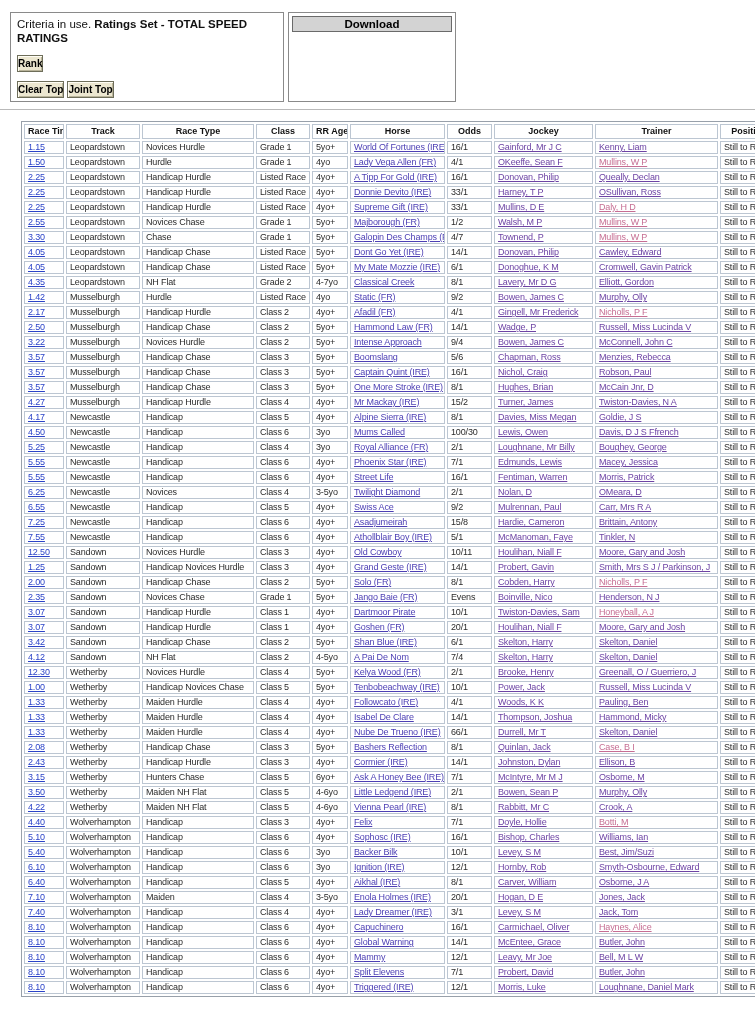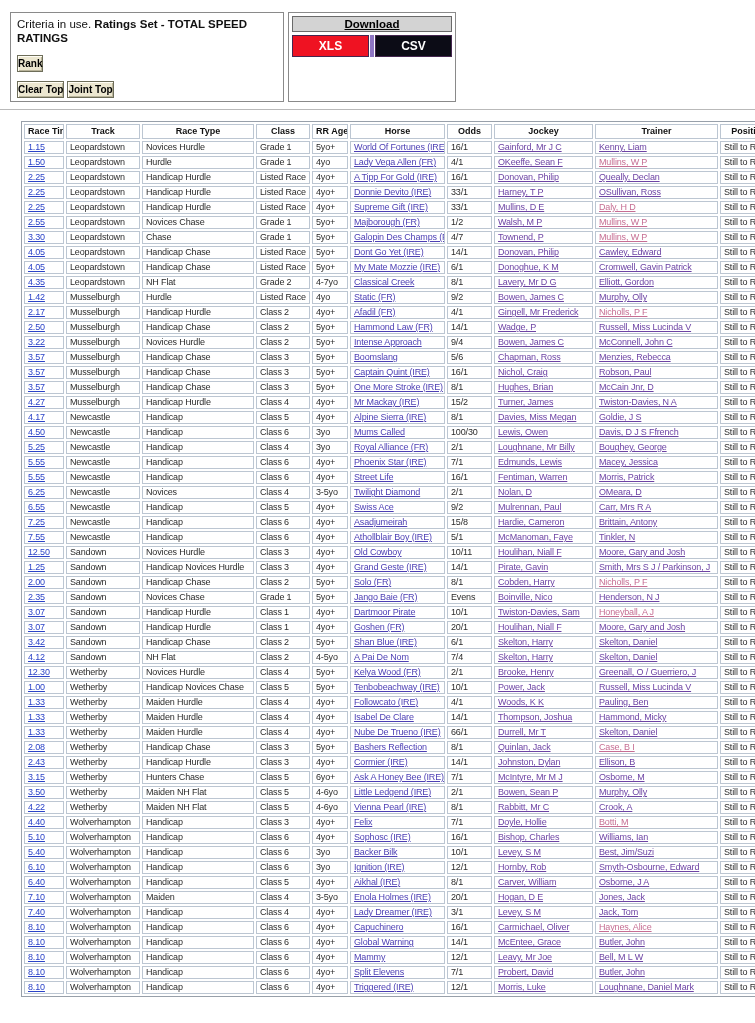--- a/index.html
+++ b/index.html
@@ -9,21 +9,21 @@
   .top-area{display:flex;align-items:flex-end;margin:9px 0 0 10px;}
   .criteria-box{width:260px;border:1px solid #8a8a8a;padding:4px 6px 6px 6px;height:78px;}
   .criteria-line{font-size:11.5px;line-height:1.25;color:#111;}
   .b{font-weight:bold;}
   .btn-row{margin-top:7px;}
   .classic-btn{display:inline-block;background:#ece7d0;border:1px solid #6e6e5a;
     box-shadow:inset 1px 1px 0 #fffdf4, inset -1px -1px 0 #b9b49a;
     font-weight:bold;font-size:10px;color:#000;padding:2px 0;margin-right:3px;cursor:pointer;}
   .download-box{width:160px;border:1px solid #8a8a8a;margin-left:4px;margin-top:3px;height:82px;padding:3px;}
   .dl-title{background:#d3d3d3;border:1px solid #6a6a6a;text-align:center;
-    font-weight:bold;font-size:11.5px;padding:1px 5px;color:#000;text-decoration:underline;}
+    font-weight:bold;font-size:11.5px;padding:1px 5px;color:#000;}
   .dl-buttons{display:flex;margin-top:3px;align-items:stretch;}
   .dl-btn{flex:1;color:#fff;font-weight:bold;font-size:12px;text-align:center;
     padding:3px 0;border:1px solid #44264f;cursor:pointer;}
   .dl-divider{width:4px;background:#8f76c4;margin:0 1px;}
 
   .rule{border:none;border-top:1px solid #b9b9b9;margin:7px 0 0 0;}
 
   
   table.ratings{border-collapse:separate;border-spacing:2px;table-layout:fixed;
     width:727px;margin:11px 0 6px 21px;border:1px solid #98a0aa;background:#fff;}
@@ -46,25 +46,20 @@
     <div class="btn-row">
       <span class="classic-btn">Rank</span>
     </div>
     <div class="btn-row">
       <span class="classic-btn">Clear Top</span><span class="classic-btn">Joint Top</span>
     </div>
   </div>
 
   <div class="download-box">
     <div class="dl-title">Download</div>
-    <div class="dl-buttons">
-      <span class="dl-btn" id="xls-btn" style="background: rgb(239, 18, 34);">XLS</span>
-      <span class="dl-divider"></span>
-      <span class="dl-btn" id="csv-btn" style="background: rgb(12, 12, 22);">CSV</span>
-    </div>
   </div>
 </div>
 
 <hr class="rule">
 
 <table class="ratings">
   <colgroup>
     <col style="width:40px">
       <col style="width:74px">
       <col style="width:112px">
@@ -428,21 +423,21 @@
         <td>Still to Run</td>
       </tr>
       <tr>
         <td><span class="lk lk-blue">1.25</span></td>
         <td>Sandown</td>
         <td>Handicap Novices Hurdle</td>
         <td>Class 3</td>
         <td>4yo+</td>
         <td><span class="lk lk-indigo">Grand Geste (IRE)</span></td>
         <td>14/1</td>
-        <td><span class="lk lk-purple">Pirate, Gavin</span></td>
+        <td><span class="lk lk-purple">Probert, Gavin</span></td>
         <td><span class="lk lk-purple">Smith, Mrs S J / Parkinson, J</span></td>
         <td>Still to Run</td>
       </tr>
       <tr>
         <td><span class="lk lk-blue">2.00</span></td>
         <td>Sandown</td>
         <td>Handicap Chase</td>
         <td>Class 2</td>
         <td>5yo+</td>
         <td><span class="lk lk-indigo">Solo (FR)</span></td>

